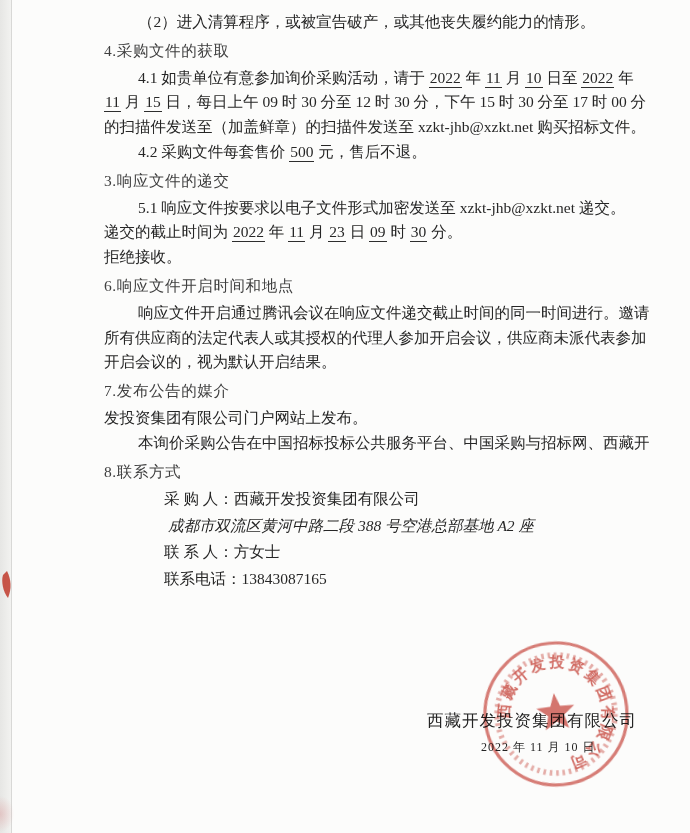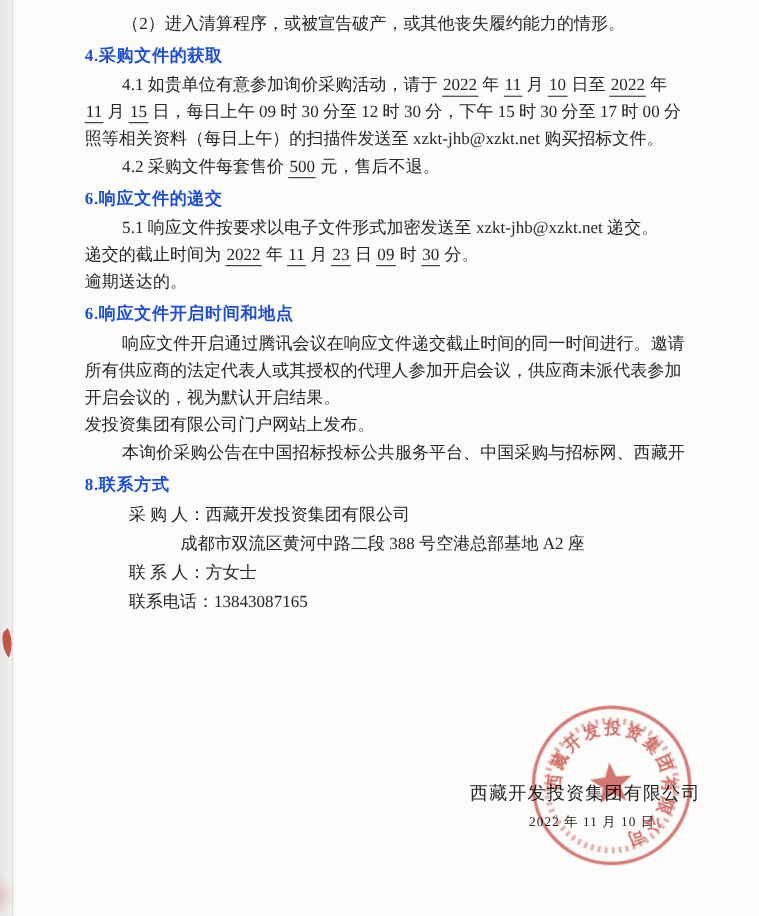--- a/index.html
+++ b/index.html
@@ -16,29 +16,29 @@
   }
   .edge-smudge{
     position:absolute;left:0;top:796px;width:14px;height:36px;
     background:radial-gradient(ellipse at left center,rgba(214,120,120,.30),rgba(214,120,120,0) 72%);
   }
   .edge-mark{position:absolute;left:1px;top:571px;width:12px;height:28px;}
 
   
   .doc{
     position:absolute;left:0;top:0;width:656px;box-sizing:border-box;
-    padding:10px 34px 0 77px;
+    padding:10px 34px 0 104px;
     font-size:15.5px;color:#262626;
   }
   .line{white-space:pre;line-height:24.8px;}
   .p{}
   .indent{text-indent:34px;}
-  .heading{font-weight:bold;color:#1d4ed8;margin:4px 0 2px;letter-spacing:.6px;}
-  .contact{margin-left:40px;line-height:26.4px;}
-  .contact-cont{margin-left:87px;line-height:26.4px;}
+  .heading{font-weight:normal;color:#404040;margin:4px 0 2px;letter-spacing:.6px;}
+  .contact{margin-left:60px;line-height:26.4px;}
+  .contact-cont{margin-left:64px;line-height:26.4px;font-style:italic;}
   .u{border-bottom:1.3px solid #2e2e2e;padding:0 1px 1px;}
 
   
   .signature-company{
     position:absolute;left:427px;top:710px;
     font-size:16.5px;letter-spacing:1px;color:#242424;white-space:pre;
   }
   .signature-date{
     position:absolute;left:481px;top:739px;
     font-size:12px;letter-spacing:1px;color:#242424;white-space:pre;
@@ -58,30 +58,31 @@
 <svg class="edge-mark" viewBox="0 0 12 28">
   <path d="M6,0 C10,8 11,17 7,27 C2,21 0,10 2,4 Z" fill="#c0392b" opacity="0.85"></path>
 </svg>
 <div class="edge-smudge"></div>
 
 <div class="doc">
     <div class="line p indent"><span>（2）进入清算程序，或被宣告破产，或其他丧失履约能力的情形。</span></div>
     <div class="line heading"><span>4.采购文件的获取</span></div>
     <div class="line p indent"><span>4.1 如贵单位有意参加询价采购活动，请于 </span><span class="u">2022</span><span> 年 </span><span class="u">11</span><span> 月 </span><span class="u">10</span><span> 日至 </span><span class="u">2022</span><span> 年</span></div>
     <div class="line p"><span class="u">11</span><span> 月 </span><span class="u">15</span><span> 日，每日上午 09 时 30 分至 12 时 30 分，下午 15 时 30 分至 17 时 00 分</span></div>
-    <div class="line p"><span>照等相关资料（每日上午）的扫描件发送至 xzkt-jhb@xzkt.net 购买招标文件。</span></div>
+    <div class="line p"><span>的扫描件发送至（加盖鲜章）的扫描件发送至 xzkt-jhb@xzkt.net 购买招标文件。</span></div>
     <div class="line p indent"><span>4.2 采购文件每套售价 </span><span class="u">500</span><span> 元，售后不退。</span></div>
-    <div class="line heading"><span>6.响应文件的递交</span></div>
+    <div class="line heading"><span>3.响应文件的递交</span></div>
     <div class="line p indent"><span>5.1 响应文件按要求以电子文件形式加密发送至 xzkt-jhb@xzkt.net 递交。</span></div>
     <div class="line p"><span>递交的截止时间为 </span><span class="u">2022</span><span> 年 </span><span class="u">11</span><span> 月 </span><span class="u">23</span><span> 日 </span><span class="u">09</span><span> 时 </span><span class="u">30</span><span> 分。</span></div>
-    <div class="line p"><span>逾期送达的。</span></div>
+    <div class="line p"><span>拒绝接收。</span></div>
     <div class="line heading"><span>6.响应文件开启时间和地点</span></div>
     <div class="line p indent"><span>响应文件开启通过腾讯会议在响应文件递交截止时间的同一时间进行。邀请</span></div>
     <div class="line p"><span>所有供应商的法定代表人或其授权的代理人参加开启会议，供应商未派代表参加</span></div>
     <div class="line p"><span>开启会议的，视为默认开启结果。</span></div>
+    <div class="line heading"><span>7.发布公告的媒介</span></div>
     <div class="line p"><span>发投资集团有限公司门户网站上发布。</span></div>
     <div class="line p indent"><span>本询价采购公告在中国招标投标公共服务平台、中国采购与招标网、西藏开</span></div>
     <div class="line heading"><span>8.联系方式</span></div>
     <div class="line contact"><span>采 购 人：西藏开发投资集团有限公司</span></div>
     <div class="line contact-cont"><span>成都市双流区黄河中路二段 388 号空港总部基地 A2 座</span></div>
     <div class="line contact"><span>联 系 人：方女士</span></div>
     <div class="line contact"><span>联系电话：13843087165</span></div>
   </div>
 
 <div class="signature-company">西藏开发投资集团有限公司</div>

